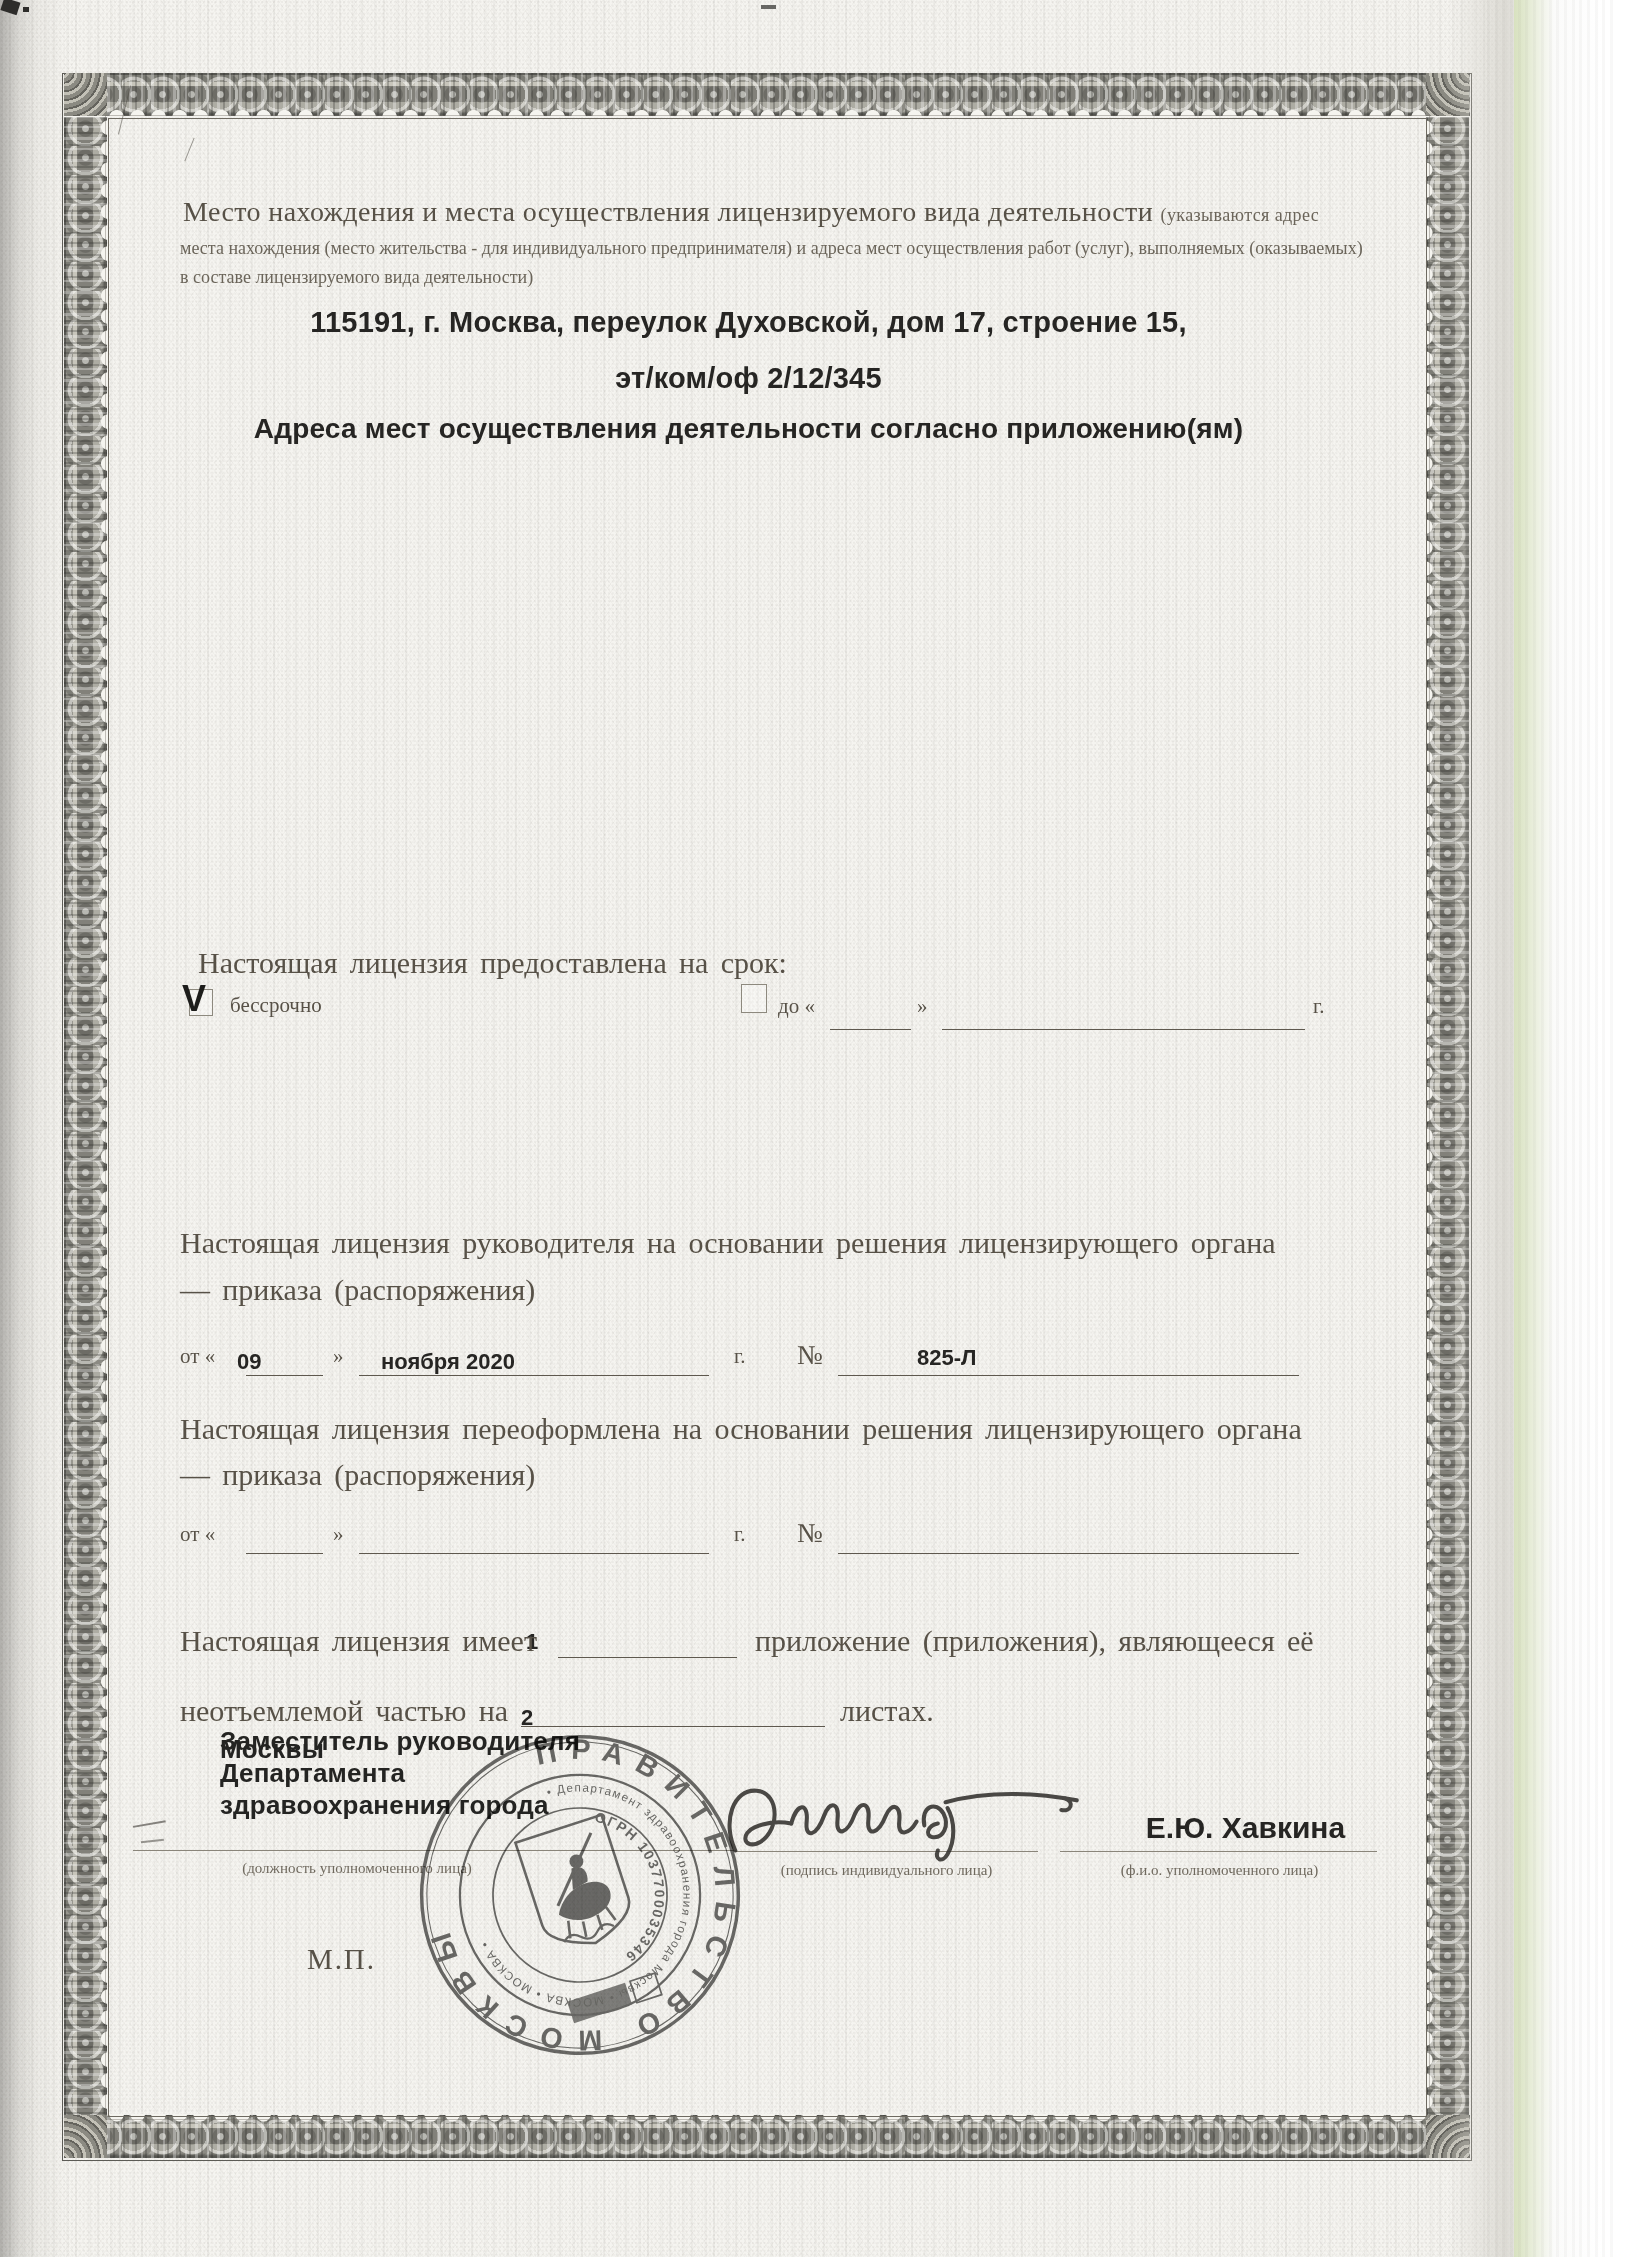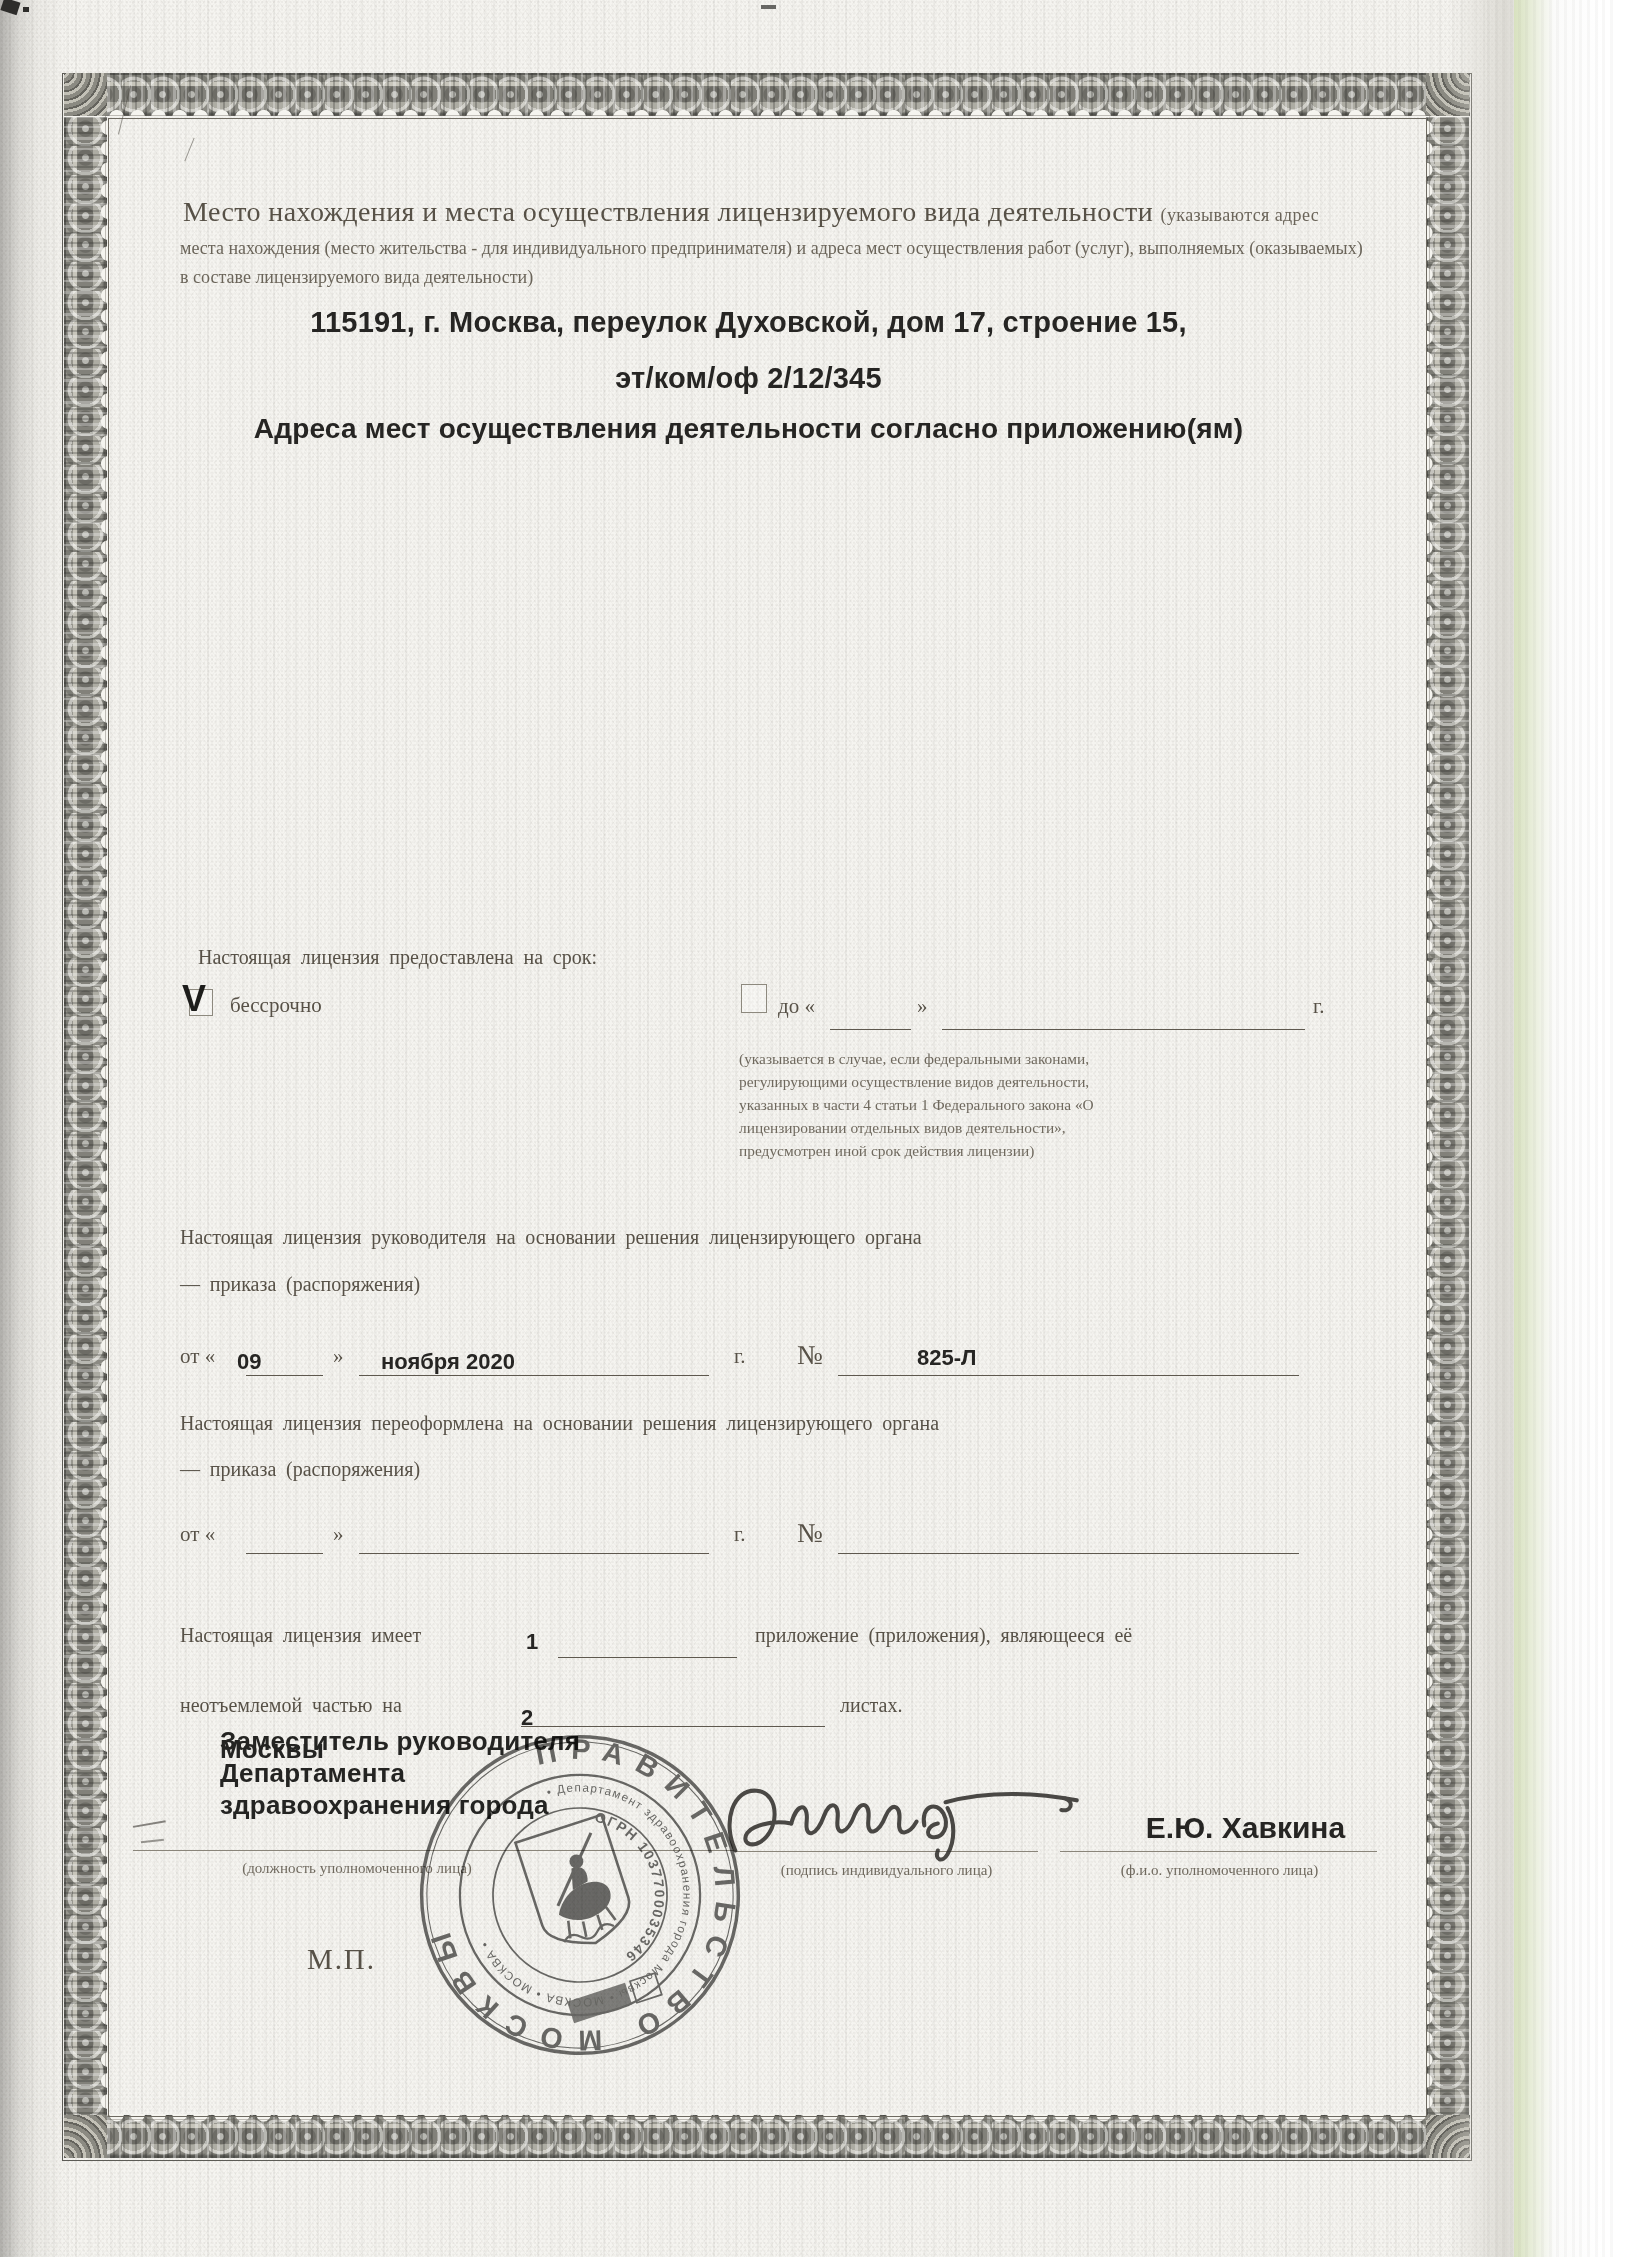--- a/index.html
+++ b/index.html
@@ -51,21 +51,21 @@
   .c-tl{left:64px;top:73px;background:repeating-radial-gradient(circle at 0 0, #64635d 0 1.9px, #c3c1b7 1.9px 4.8px, #8b8a82 4.8px 8.7px);}
   .c-tr{left:1426px;top:73px;background:repeating-radial-gradient(circle at 100% 0, #64635d 0 1.9px, #c3c1b7 1.9px 4.8px, #8b8a82 4.8px 8.7px);}
   .c-bl{left:64px;top:2115px;background:repeating-radial-gradient(circle at 0 100%, #64635d 0 1.9px, #c3c1b7 1.9px 4.8px, #8b8a82 4.8px 8.7px);}
   .c-br{left:1426px;top:2115px;background:repeating-radial-gradient(circle at 100% 100%, #64635d 0 1.9px, #c3c1b7 1.9px 4.8px, #8b8a82 4.8px 8.7px);}
   .frame-inner{position:absolute;left:108px;top:118px;width:1317px;height:1997px;
     border:1.9px solid #6e6a61;outline:1px solid rgba(110,106,97,.4);outline-offset:2.9px;}
   
   .t{position:absolute;color:#575147;}
   .big{font-size:28px;letter-spacing:0.4px;}
   .small{font-size:18px;color:#6b655a;}
-  .body27{font-size:20px;word-spacing:4.8px;}
+  .body27{font-size:30px;word-spacing:4.8px;}
   .label26{font-size:21px;}
   .boldfill{position:absolute;font-family:"Liberation Sans","DejaVu Sans",sans-serif;font-weight:bold;color:#262523;}
   .addr{font-size:29px;text-align:center;letter-spacing:0.2px;}
   .val{font-size:22px;text-align:left;margin-top:40px;}
   .ul{position:absolute;height:0;border-bottom:1.9px solid #5e584e;}
   .rule{position:absolute;height:0;border-bottom:1px solid #8a857a;}
   .caption{position:absolute;font-size:15px;color:#6f695e;text-align:center;}
   .note{position:absolute;font-size:15.4px;line-height:23px;color:#6f695e;}
   .checkbox{position:absolute;border:1.9px solid #8d897e;background:rgba(255,255,255,.25);}
   .checkmark{position:absolute;font-family:"Liberation Sans",sans-serif;font-weight:bold;font-size:36px;color:#1d1d1b;}
@@ -111,21 +111,20 @@
   <div class="t body27" style="left:198px;top:946px;">Настоящая лицензия предоставлена на срок:</div>
   <div class="checkbox" style="left:189px;top:989px;width:22px;height:25px;"></div>
   <div class="checkmark" style="left:182px;top:978px;">V</div>
   <div class="t label26" style="left:230px;top:993px;">бессрочно</div>
   <div class="checkbox" style="left:741px;top:984px;width:24px;height:27px;"></div>
   <div class="t label26" style="left:778px;top:994px;">до «</div>
   <div class="ul" style="left:830px;top:1029px;width:81px;"></div>
   <div class="t label26" style="left:917px;top:994px;">»</div>
   <div class="ul" style="left:942px;top:1029px;width:363px;"></div>
   <div class="t label26" style="left:1313px;top:994px;">г.</div>
-  <div class="note" style="left:739px;top:1047px;width:401px;">(указывается в случае, если федеральными законами, регулирующими осуществление видов деятельности, указанных в части 4 статьи 1 Федерального закона «О лицензировании отдельных видов деятельности», предусмотрен иной срок действия лицензии)</div>
 
   <div class="t body27" style="left:180px;top:1226px;width:1226px;">Настоящая лицензия руководителя на основании решения лицензирующего органа</div>
   <div class="t body27" style="left:180px;top:1273px;">— приказа (распоряжения)</div>
   <div class="t label26" style="left:180px;top:1344px;">от «</div>
   <div class="ul" style="left:246px;top:1375px;width:77px;"></div>
   <div class="boldfill val" style="left:237px;top:1309px;width:97px;">09</div>
   <div class="t label26" style="left:333px;top:1344px;">»</div>
   <div class="ul" style="left:359px;top:1375px;width:350px;"></div>
   <div class="boldfill val" style="left:381px;top:1309px;width:227px;">ноября 2020</div>
   <div class="t label26" style="left:734px;top:1344px;">г.</div>

